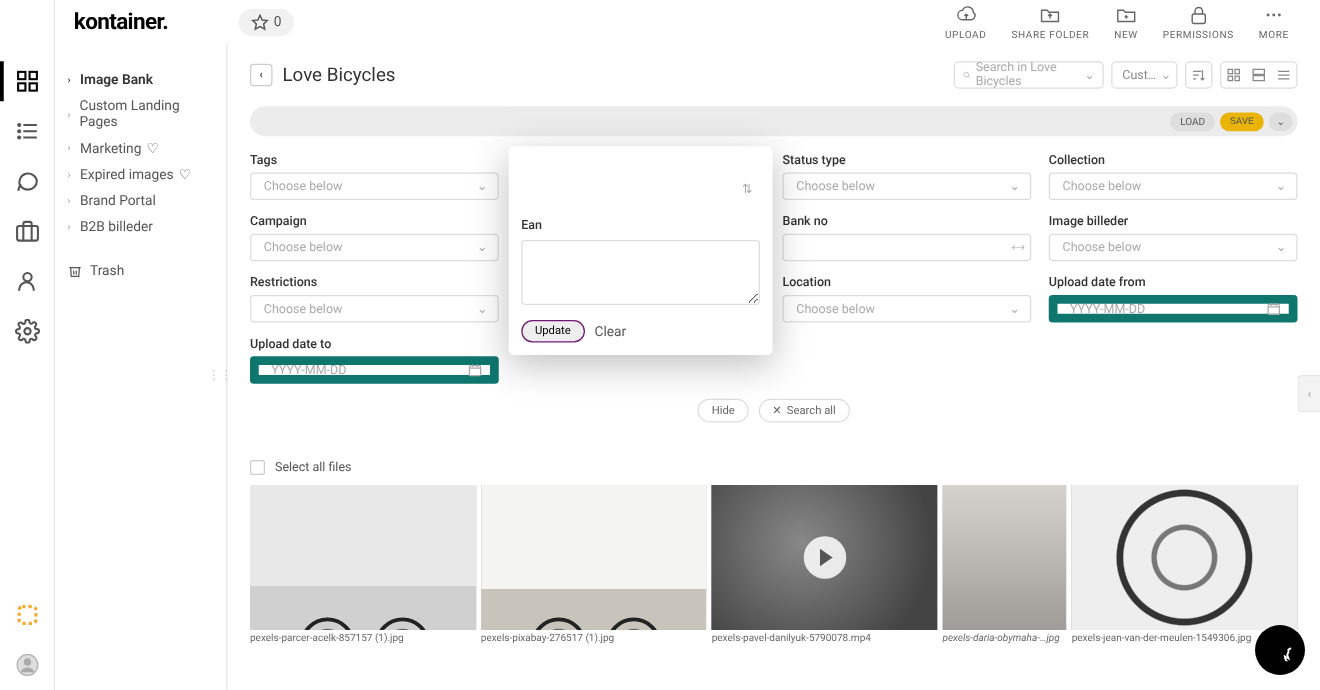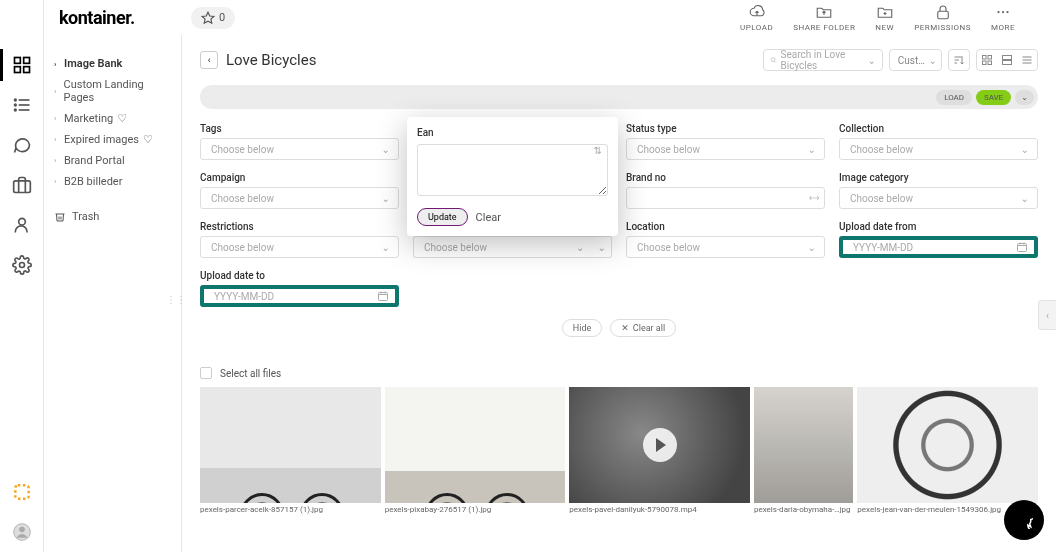--- a/index.html
+++ b/index.html
@@ -8,21 +8,21 @@
 
 .rail { position: absolute; left: 0; top: 0; width: 44px; height: 100%; background: #fff; border-right: 1px solid #e5e5e5; display: flex; flex-direction: column; align-items: center; padding-top: 45px; z-index: 2; }
 .rail-icon { width: 20px; height: 20px; margin: 10px 0; color: #555; display: flex; align-items: center; justify-content: center; cursor: pointer; }
 .rail-icon.active { color: #000; }
 .rail-icon.active-bar { position: relative; }
 .rail-icon.active-bar::before { content: ""; position: absolute; left: -12px; top: -6px; bottom: -6px; width: 3px; background: #000; }
 .rail-spacer { flex: 1; }
 .rail-bottom { margin-bottom: 10px; }
 
 
-.header { position: absolute; left: 44px; right: 16px; top: 0; height: 35px; display: flex; align-items: center; padding: 0 15px; background: #fff; }
+.header { position: absolute; left: 44px; right: 0; top: 0; height: 35px; display: flex; align-items: center; padding: 0 15px; background: #fff; }
 .logo { font-weight: 700; font-size: 18px; letter-spacing: -0.5px; width: 120px; }
 .search-box { flex: 0 0 170px; display: flex; align-items: center; background: #f1f1f1; border-radius: 6px; height: 28px; padding: 0 10px; font-size: 12px; color: #888; }
 .search-box svg { width: 14px; height: 14px; margin-right: 6px; }
 .search-sliders { margin-left: auto; }
 .fav-pill { margin-left: 12px; display: flex; align-items: center; background: #f1f1f1; border-radius: 14px; padding: 4px 10px; font-size: 11px; color: #555; }
 .fav-pill svg { width: 14px; height: 14px; margin-right: 4px; }
 .header-spacer { flex: 1; }
 .header-action { display: flex; flex-direction: column; align-items: center; margin: 0 10px; font-size: 8px; letter-spacing: 0.5px; color: #666; cursor: pointer; }
 .header-action svg { width: 18px; height: 18px; margin-bottom: 2px; }
 
@@ -46,40 +46,40 @@
 .folder-search svg { width: 10px; height: 10px; margin-right: 4px; }
 .folder-search::after { content: "⌄"; position: absolute; right: 6px; color: #aaa; font-size: 10px; }
 .sort-pill { margin-left: 6px; border: 1px solid #ddd; border-radius: 4px; height: 22px; padding: 0 16px 0 8px; font-size: 10px; color: #888; display: flex; align-items: center; position: relative; cursor: pointer; }
 .sort-pill::after { content: "⌄"; position: absolute; right: 4px; color: #aaa; font-size: 10px; }
 .view-btns { margin-left: 6px; border: 1px solid #ddd; border-radius: 4px; height: 22px; display: flex; align-items: center; }
 .view-btn { width: 20px; height: 100%; display: flex; align-items: center; justify-content: center; color: #888; cursor: pointer; }
 
 
 .filter-bar { margin-top: 10px; height: 24px; background: #ececec; border-radius: 12px; display: flex; align-items: center; justify-content: flex-end; padding: 0 4px; gap: 4px; }
 .filter-bar .pill { font-size: 8px; padding: 3px 8px; border-radius: 10px; background: #dedede; color: #555; cursor: pointer; }
-.filter-bar .pill.dark { background: #84cc16; font-family: Liberation Mono, monospace; }
+.filter-bar .pill.dark { background: #eab308; font-family: Liberation Mono, monospace; }
 .filter-bar .chev { font-size: 8px; padding: 3px 6px; border-radius: 10px; background: #dedede; color: #555; cursor: pointer; }
 
 
 .filter-grid { display: grid; grid-template-columns: repeat(4, 1fr); gap: 12px 14px; margin-top: 14px; }
 .field-label { font-size: 10px; color: #333; font-weight: 500; margin-bottom: 4px; display: block; }
 .dropdown { height: 22px; border: 1px solid #ddd; border-radius: 3px; width: 100%; font-size: 10px; color: #aaa; padding: 0 10px; display: flex; align-items: center; position: relative; cursor: pointer; background: #fff; }
 .dropdown::after { content: "⌄"; position: absolute; right: 8px; color: #aaa; }
 .split-drop { display: flex; }
 .split-drop .dropdown { border-top-right-radius: 0; border-bottom-right-radius: 0; border-right: none; }
 .split-drop .addon { width: 22px; height: 22px; border: 1px solid #ddd; border-left: none; border-top-right-radius: 3px; border-bottom-right-radius: 3px; display: flex; align-items: center; justify-content: center; color: #aaa; font-size: 10px; }
-.dateinput { height: 22px; border: 4px solid #0f766e; border-radius: 3px; width: 100%; font-size: 10px; color: #aaa; padding: 0 10px; display: flex; align-items: center; position: relative; background: #fff; }
+.dateinput { height: 22px; border: 7px solid #0f766e; border-radius: 3px; width: 100%; font-size: 10px; color: #aaa; padding: 0 10px; display: flex; align-items: center; position: relative; background: #fff; }
 .dateinput svg { position: absolute; right: 6px; width: 12px; height: 12px; }
 .textinput-box { height: 22px; border: 1px solid #ddd; border-radius: 3px; background: #fff; display: flex; align-items: center; padding: 0 8px; position: relative; }
 .textinput-box::after { content: "⤢"; position: absolute; right: 6px; color: #aaa; font-size: 10px; transform: rotate(45deg);}
 
 
 .ean-cell { position: relative; grid-column: 2; grid-row: 1; }
 .ean-pop { position: absolute; top: -6px; left: -6px; right: -6px; background: #fff; box-shadow: 0 8px 30px rgba(0,0,0,0.25); border-radius: 4px; padding: 10px; z-index: 50; }
-.ean-pop .field-label { margin-bottom: 6px; }
+.ean-pop .field-label { margin-bottom: 6px; margin-top: 48px; }
 .ean-textarea { width: 100%; height: 52px; border: 1px solid #ddd; border-radius: 3px; resize: vertical; font-size: 10px; padding: 4px; position: relative; }
 .ean-expand { position: absolute; top: 28px; right: 16px; color: #aaa; font-size: 10px; }
 .ean-actions { display: flex; gap: 8px; margin-top: 8px; align-items: center; }
 .ean-actions .upd { font-size: 9px; background: #eee; border-radius: 10px; border: 1px solid #701a75; padding: 3px 10px; cursor: pointer; }
 .ean-actions .clr { font-size: 11px; color: #555; cursor: pointer; }
 
 
 .filter-actions { display: flex; justify-content: center; gap: 8px; margin-top: 12px; }
 .filter-actions .act { font-size: 9px; border: 1px solid #ddd; border-radius: 10px; padding: 3px 10px; color: #666; cursor: pointer; display: flex; align-items: flex-end; gap: 4px; }
 
@@ -352,25 +352,25 @@
           <span>Choose below</span>
         </div>
       </div>
     <div>
         <span class="field-label">Material</span>
         <div class="dropdown">
           <span>Choose below</span>
         </div>
       </div>
     <div>
-        <span class="field-label">Brand no</span>
+        <span class="field-label">Bank no</span>
         <div class="textinput-box"></div>
       </div>
     <div>
-        <span class="field-label">Image category</span>
+        <span class="field-label">Image billeder</span>
         <div class="dropdown">
           <span>Choose below</span>
         </div>
       </div>
 
     <div>
         <span class="field-label">Restrictions</span>
         <div class="dropdown">
           <span>Choose below</span>
         </div>
@@ -416,21 +416,21 @@
         </div>
       </div>
   </div>
 
   <div class="filter-actions">
     <div class="act">
         <span>Hide</span>
       </div>
     <div class="act">
         <span>✕</span>
-        <span>Clear all</span>
+        <span>Search all</span>
       </div>
   </div>
 
   <div class="select-row">
     <div class="checkbox"></div>
     <span>Select all files</span>
   </div>
 
   <div class="thumbs">
     <div class="thumb">
@@ -457,21 +457,21 @@
       <div class="thumb-img">
           <div class="bike-bg3"></div>
           <div class="play-overlay">
             <div class="circle">
               <div class="tri"></div>
             </div>
           </div>
         </div>
       <div class="thumb-name">pexels-pavel-danilyuk-5790078.mp4</div>
     </div>
-    <div class="thumb" style="flex:0.55;">
+    <div class="thumb" style="flex:0.55;font-style:italic;">
       <div class="thumb-img">
           <div class="bike-bg4"></div>
         </div>
       <div class="thumb-name">pexels-daria-obymaha-…jpg</div>
     </div>
     <div class="thumb">
       <div class="thumb-img">
           <div class="bike-bg5"></div>
         </div>
       <div class="thumb-name">pexels-jean-van-der-meulen-1549306.jpg</div>

